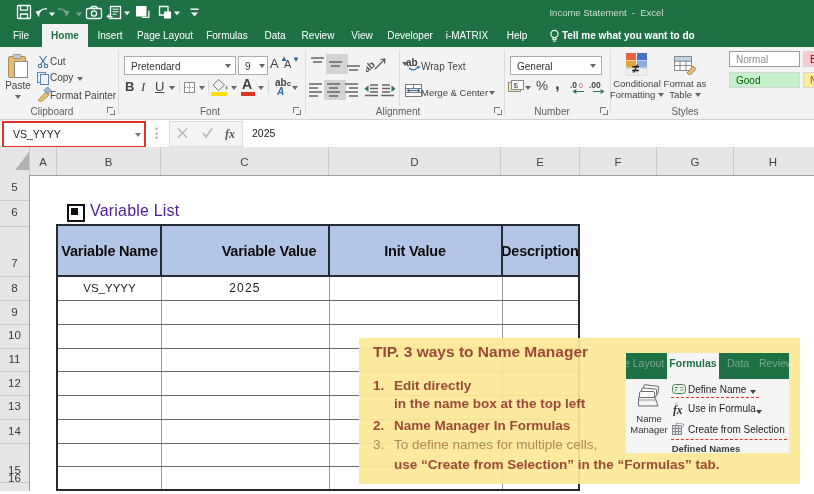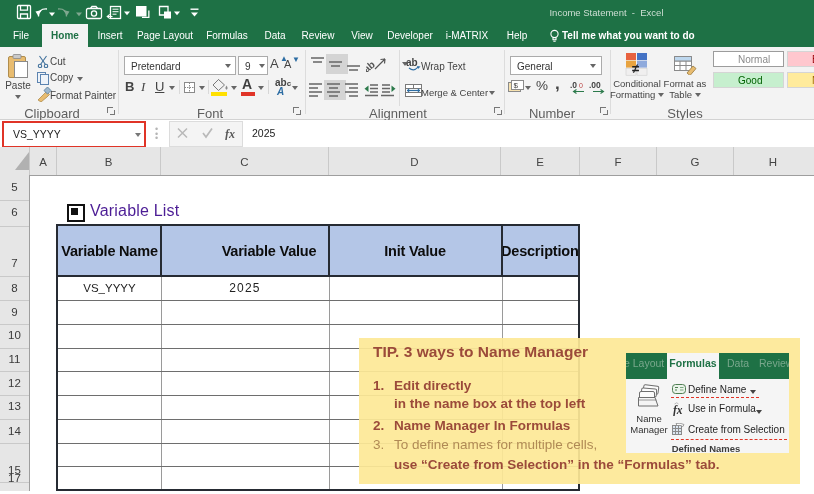--- a/index.html
+++ b/index.html
@@ -5,26 +5,26 @@
   html,body{margin:0;padding:0;}
   #page{position:relative;width:814px;height:494px;background:#fff;overflow:hidden;
         font-family:"Liberation Sans",sans-serif;}
   .abs{position:absolute;}
   
   #titlebar{left:0;top:0;width:814px;height:24px;background:#1e7145;}
   #tabrow{left:0;top:24px;width:814px;height:23px;background:#1e7145;}
   .tab{position:absolute;top:0;height:23px;line-height:23px;color:#fff;font-size:10px;text-align:center;}
   #ribbon{left:0;top:47px;width:814px;height:72px;background:#f3f3f3;border-bottom:1px solid #d2d2d2;}
   .gsep{position:absolute;top:3px;height:64px;width:1px;background:#dcdcdc;}
-  .glabel{position:absolute;top:59px;font-size:13px;color:#5e5e5e;text-align:center;}
+  .glabel{position:absolute;top:59px;font-size:10px;color:#5e5e5e;text-align:center;}
   .launch{position:absolute;top:60px;width:8px;height:8px;}
   .launch:before{content:"";position:absolute;left:0;top:0;width:5px;height:5px;border-left:1px solid #777;border-top:1px solid #777;}
   .launch:after{content:"";position:absolute;right:0;bottom:0;width:4px;height:4px;border-right:1px solid #777;border-bottom:1px solid #777;}
   .selbox{width:22px;height:20px;background:#d4d4d4;}
-  .stylecell{width:71px;height:15.5px;line-height:15.5px;font-size:10px;padding-left:24px;box-sizing:border-box;overflow:hidden;}
+  .stylecell{width:71px;height:15.5px;line-height:15.5px;font-size:10px;padding-left:6px;box-sizing:border-box;overflow:hidden;margin-left:16px;}
   .caret{display:inline-block;width:0;height:0;border-left:3px solid transparent;border-right:3px solid transparent;border-top:4px solid #666;vertical-align:middle;}
   
   #fbar{left:0;top:120px;width:814px;height:27px;background:#ffffff;border-bottom:1px solid #d5d5d5;}
   
   #colhead{left:0;top:147px;width:814px;height:28px;background:#e6e6e6;border-bottom:1px solid #9e9e9e;}
   .ch{position:absolute;top:0;height:28px;line-height:30px;font-size:11.5px;color:#444;text-align:center;border-right:1px solid #c9c9c9;}
   #rowhead{left:0;top:175px;width:29px;height:316px;background:#e6e6e6;border-right:1px solid #9e9e9e;}
   .rh{position:absolute;left:0;width:29px;font-size:11.5px;color:#3a3a3a;text-align:center;border-bottom:1px solid #c9c9c9;}
   .hdrtxt{top:0;height:51px;line-height:51px;text-align:center;font-size:14.5px;font-weight:bold;color:#0d0d0d;letter-spacing:-0.2px;}
   .rowline{position:absolute;left:0;width:520px;height:1px;background:#6e6e6e;}
@@ -291,21 +291,21 @@
     <div class="rh" style="top:25px;height:25.5px;line-height:25.5px;">6</div>
     <div class="rh" style="top:50.5px;height:50px;line-height:74px;">7</div>
     <div class="rh" style="top:102px;height:23px;line-height:23px;">8</div>
     <div class="rh" style="top:125px;height:24px;line-height:24px;">9</div>
     <div class="rh" style="top:149px;height:23.5px;line-height:23.5px;">10</div>
     <div class="rh" style="top:172.5px;height:23.5px;line-height:23.5px;">11</div>
     <div class="rh" style="top:196px;height:24px;line-height:24px;">12</div>
     <div class="rh" style="top:220px;height:23.5px;line-height:23.5px;">13</div>
     <div class="rh" style="top:243.5px;height:24px;line-height:24px;">14</div>
     <div class="rh" style="top:267.5px;height:23.5px;line-height:23.5px;margin-top:16px;">15</div>
-    <div class="rh" style="top:291px;height:24px;line-height:24px;border-bottom:none;">17</div>
+    <div class="rh" style="top:291px;height:24px;line-height:24px;border-bottom:none;">16</div>
   </div>
 
   <div class="abs" style="left:67px;top:204px;width:14px;height:14px;border:2.5px solid #111;"></div>
   <div class="abs" style="left:70.5px;top:207.5px;width:7px;height:7px;background:#111;"></div>
   <div class="abs" style="left:90px;top:202px;font-size:16px;font-weight:normal;color:#4c1d95;letter-spacing:0.2px;">Variable List</div>
 
   <div class="abs" id="tbl" style="left:56px;top:224px;width:520px;height:262.5px;border:2px solid #262b33;border-top-width:2px;">
 
     <div class="abs" style="left:0;top:0;width:520px;height:51px;background:#b4c6e7;border-bottom:2px solid #262b33;box-sizing:border-box;"></div>
     <div class="abs hdrtxt" style="left:0px;width:103px;">Variable Name</div>

